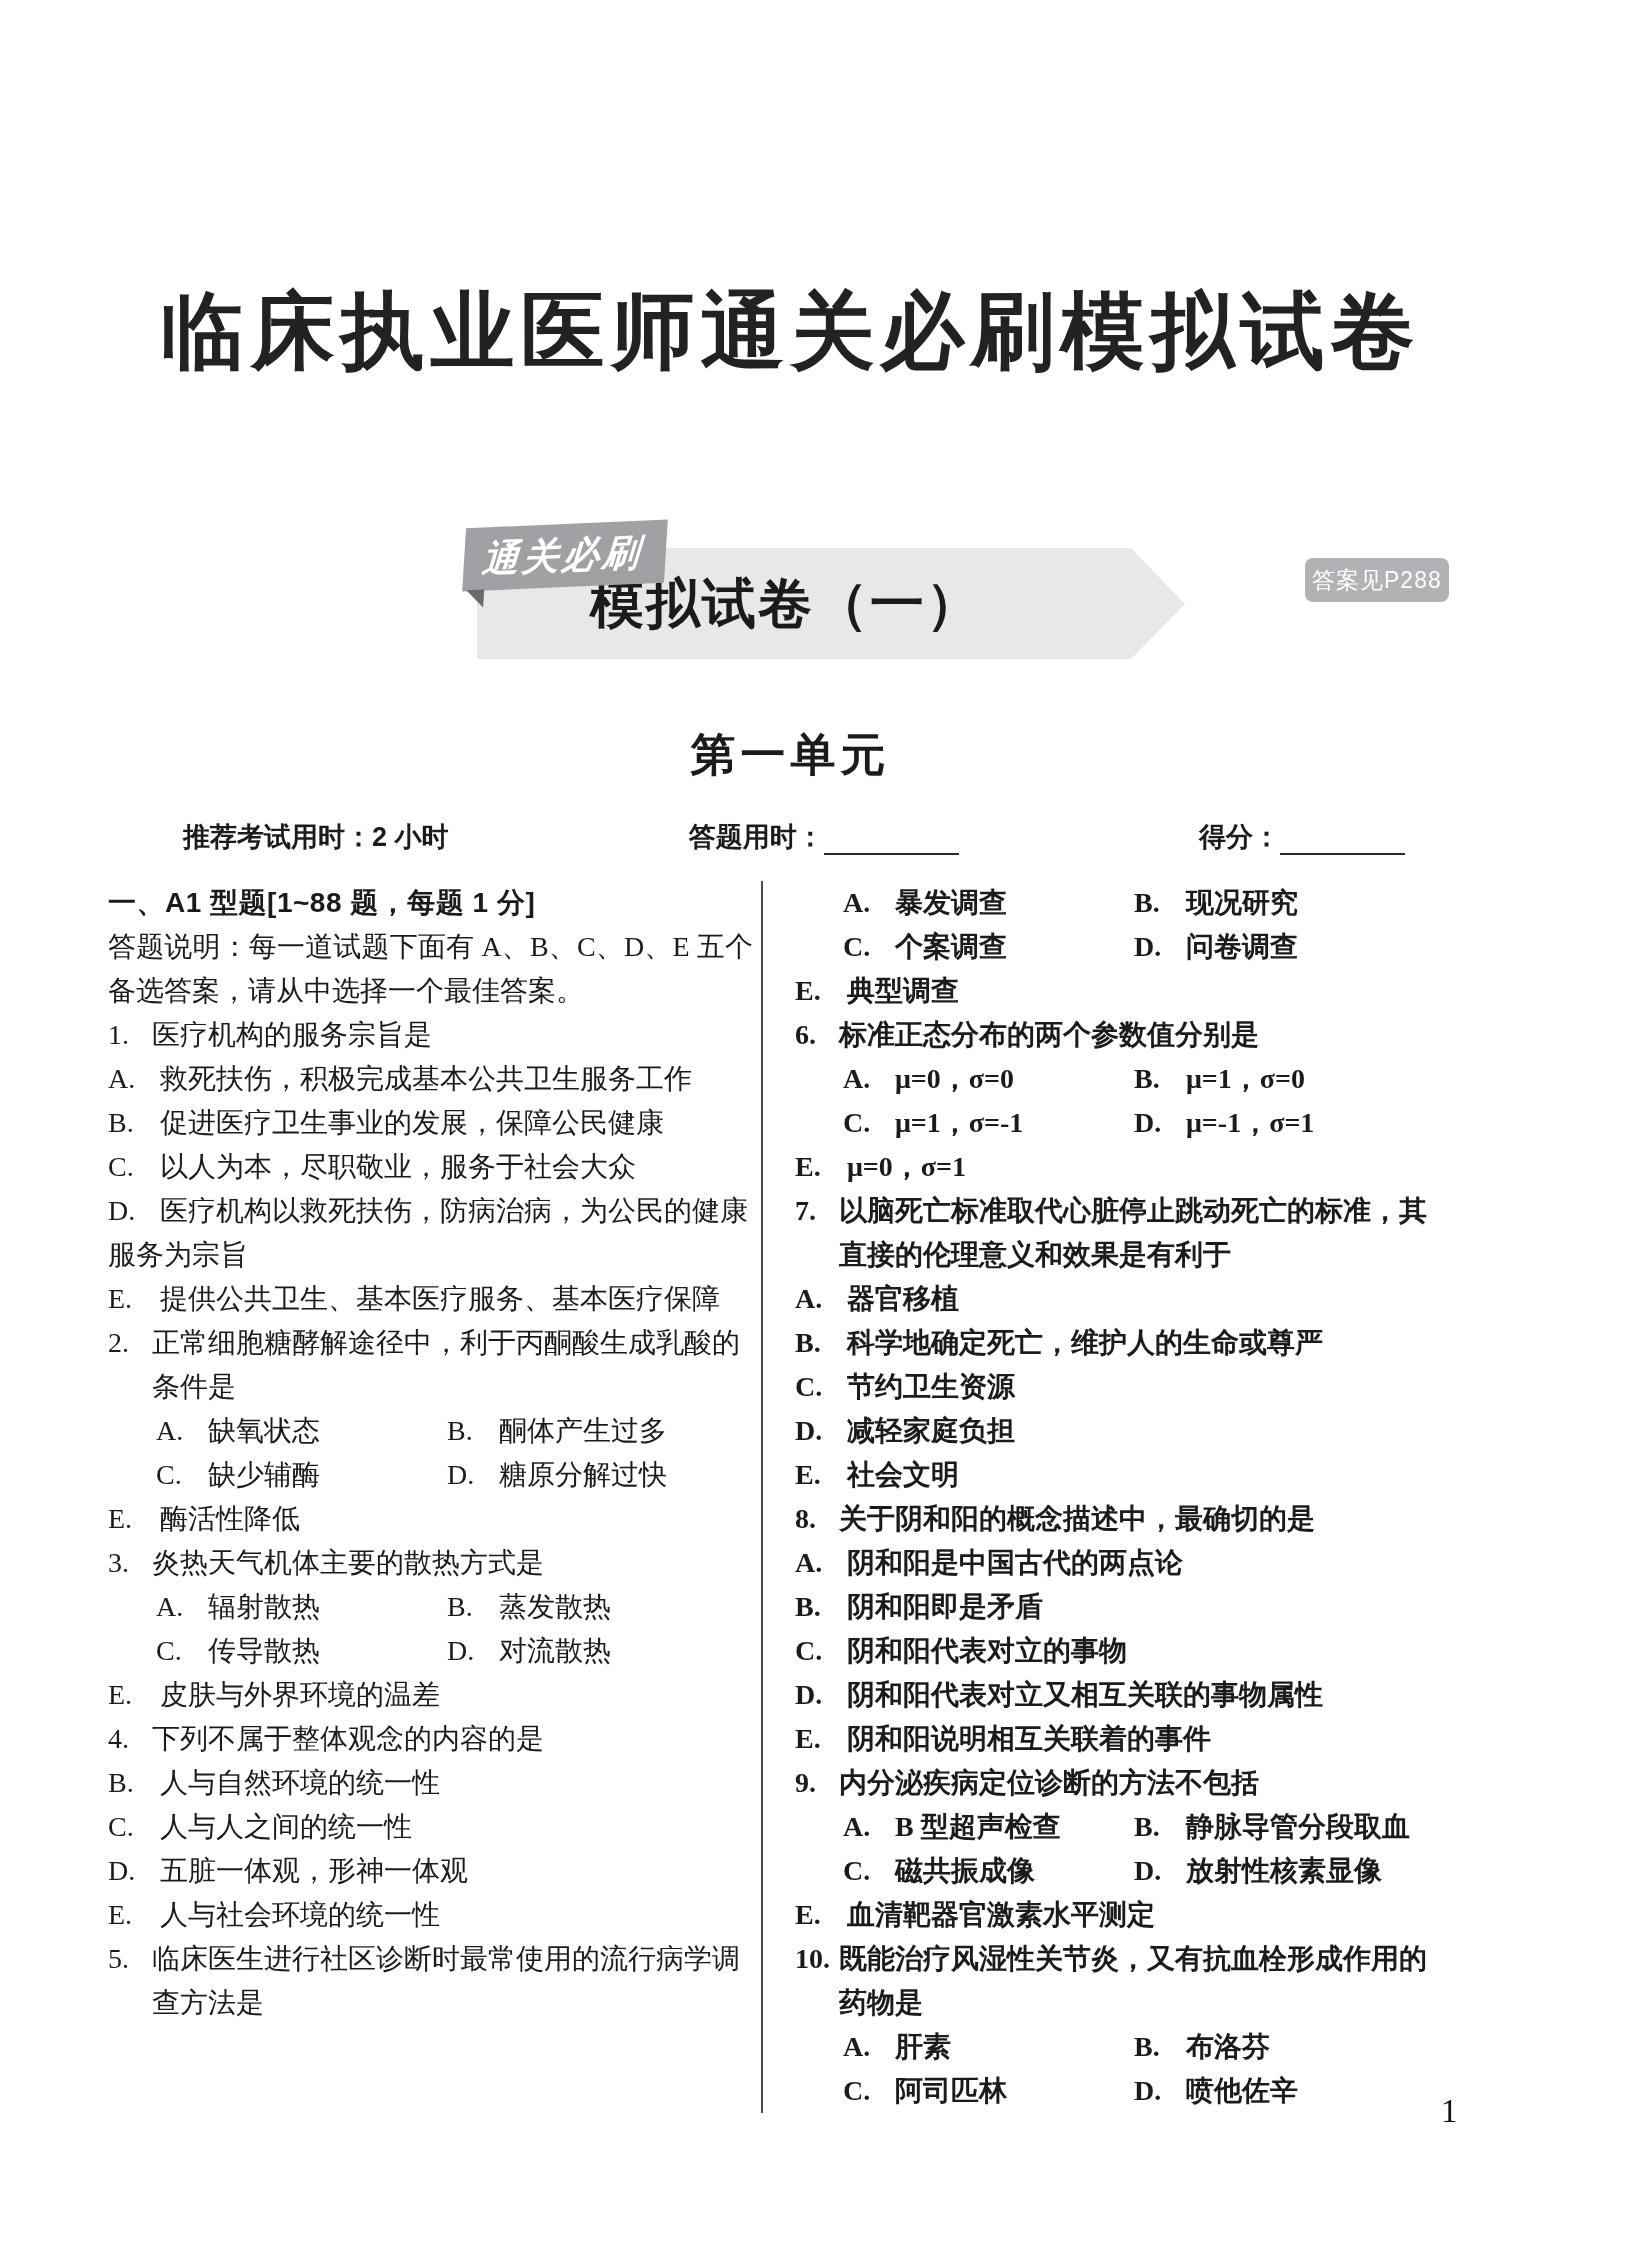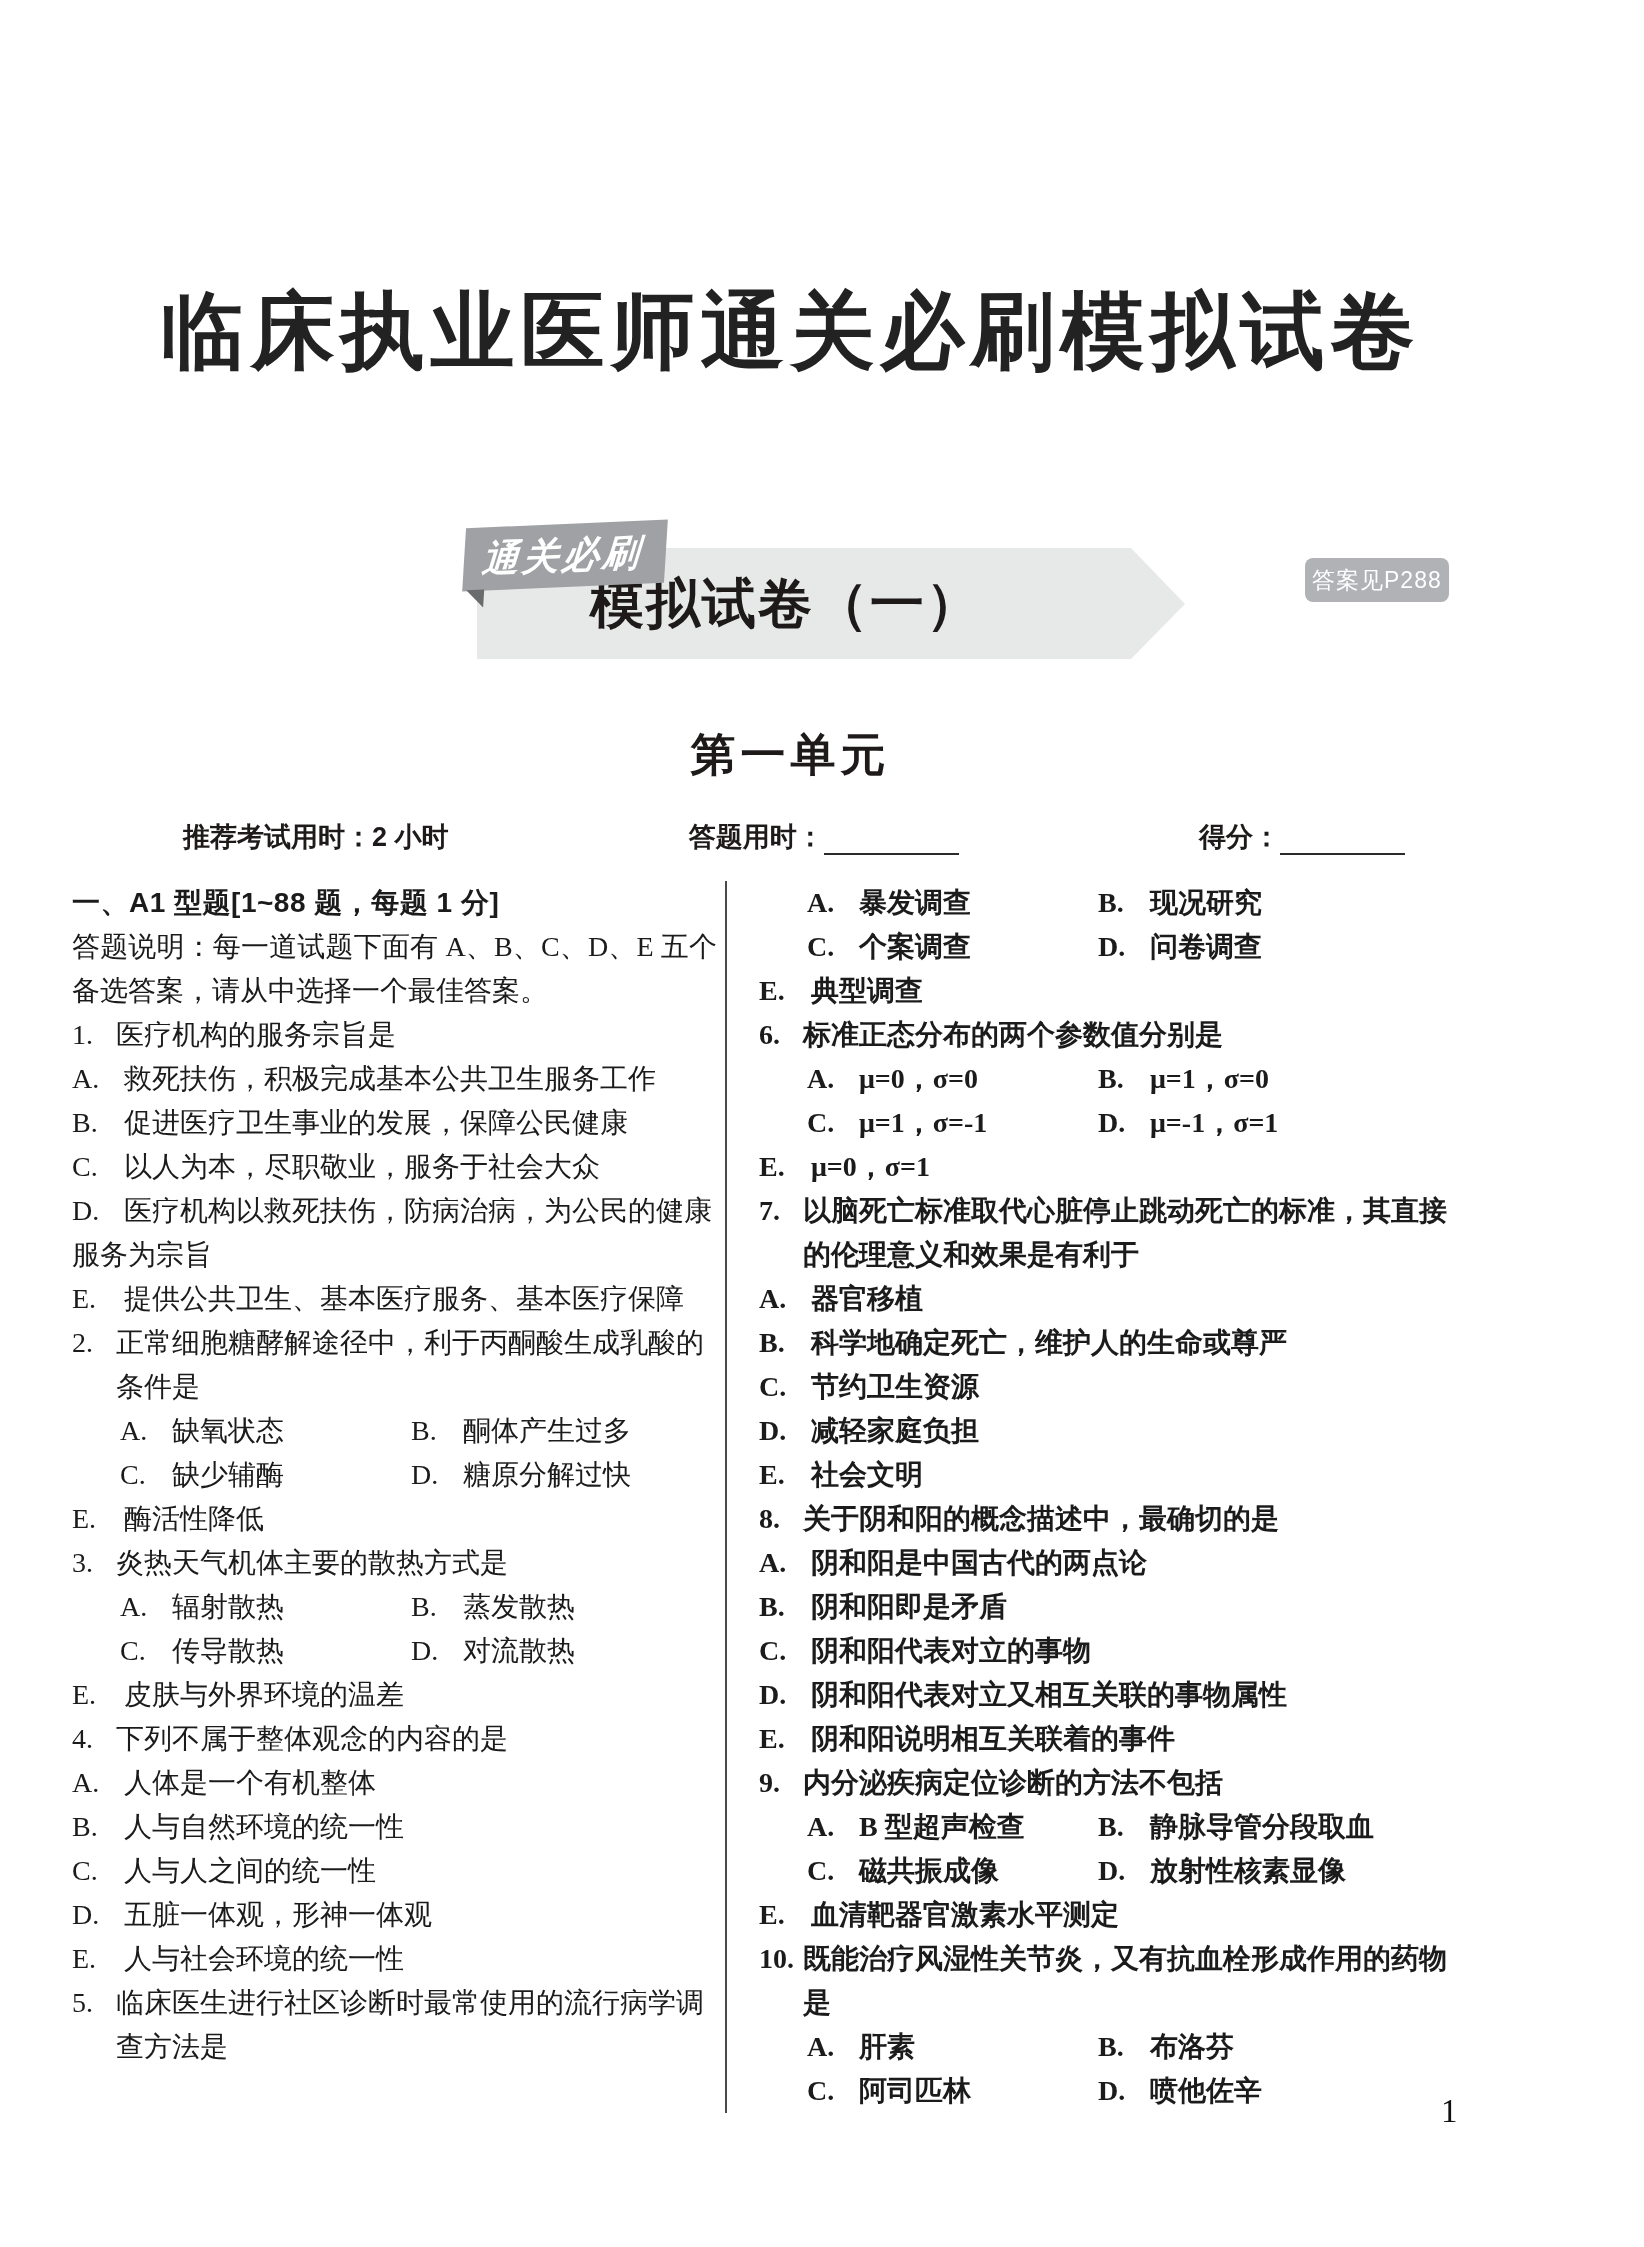--- a/index.html
+++ b/index.html
@@ -52,21 +52,21 @@
   .info-bar {
     display:flex; justify-content:space-between; align-items:flex-end;
     margin:36px 176px 17px 183px;
     font-family:"Liberation Sans", sans-serif; font-weight:700; font-size:27px;
     color:#1d1a19; white-space:nowrap;
   }
   .fill-line { display:inline-block; border-bottom:2px solid #2a2a2a; height:28px; vertical-align:bottom; }
   .fill-answer-time { width:135px; }
   .fill-score { width:125px; }
   
-  .columns { display:flex; align-items:stretch; margin:26px 134px 0 72px; }
+  .columns { display:flex; align-items:stretch; margin:26px 134px 0 108px; }
   .col-left  { flex:0 0 645px; width:645px; }
   .col-divider { flex:0 0 0; width:0; border-left:2px solid #4a4a4a; margin-left:8px; }
   .col-right { flex:1; padding-left:32px;font-weight:bold; }
   .columns p { margin:0; font-size:28px; line-height:44px; }
   .part-header { font-family:"Liberation Sans", sans-serif; font-weight:700; letter-spacing:0.5px; }
   .instructions { text-align:justify; }
   .q-head { padding-left:44px; text-indent:-44px; }
   .q-num { display:inline-block; width:44px; text-indent:0; }
   .opt { margin-left:48px; }
   .opt-label { display:inline-block; width:52px; }
@@ -135,21 +135,20 @@
         </div>
         <div class="opt-row">
           <p class="opt"><span class="opt-label">C.</span><span>传导散热</span></p>
           <p class="opt"><span class="opt-label">D.</span><span>对流散热</span></p>
         </div>
         <p class="opt"><span class="opt-label">E.</span><span>皮肤与外界环境的温差</span></p>
       </div>
 
       <div>
         <p class="q-head"><span class="q-num">4.</span><span>下列不属于整体观念的内容的是</span></p>
-        <p class="opt"><span class="opt-label">A.</span><span>人体是一个有机整体</span></p>
         <p class="opt"><span class="opt-label">B.</span><span>人与自然环境的统一性</span></p>
         <p class="opt"><span class="opt-label">C.</span><span>人与人之间的统一性</span></p>
         <p class="opt"><span class="opt-label">D.</span><span>五脏一体观，形神一体观</span></p>
         <p class="opt"><span class="opt-label">E.</span><span>人与社会环境的统一性</span></p>
       </div>
 
       <div>
         <p class="q-head"><span class="q-num">5.</span><span>临床医生进行社区诊断时最常使用的流行病学调查方法是</span></p>
       </div>
     </div>

